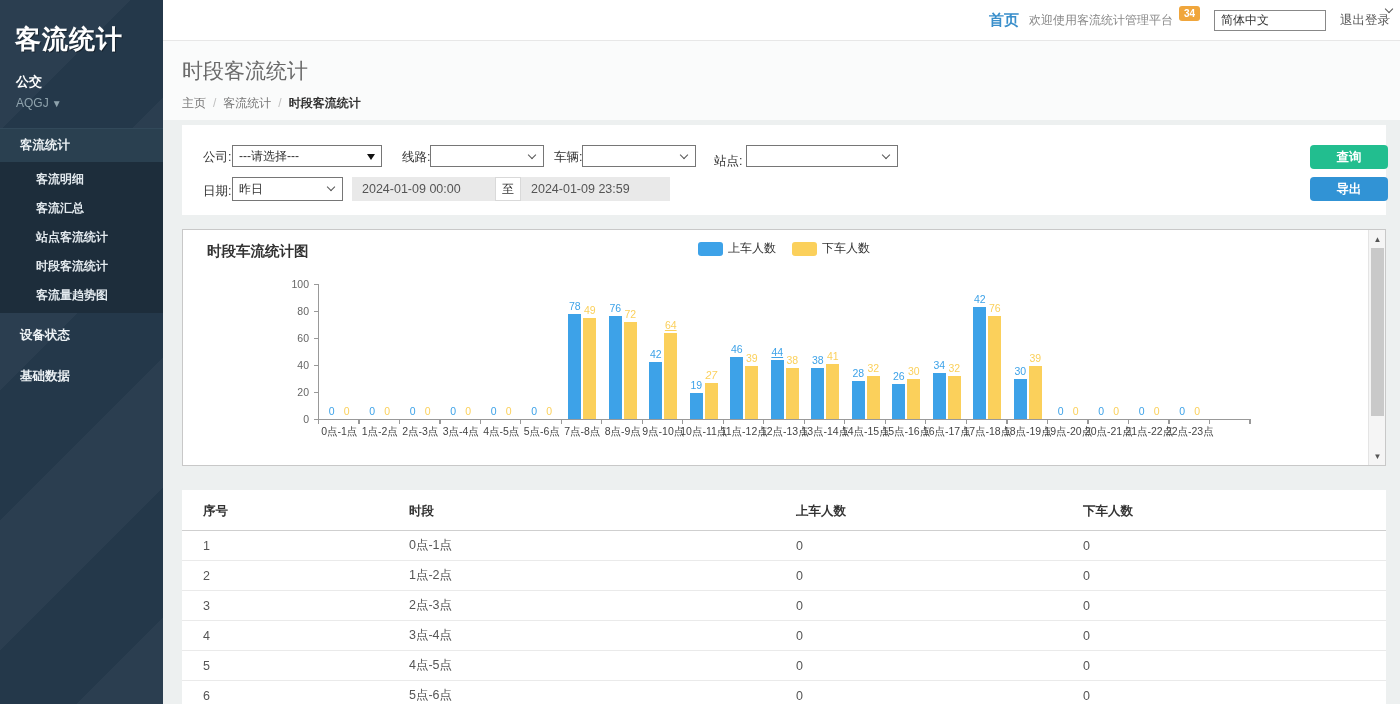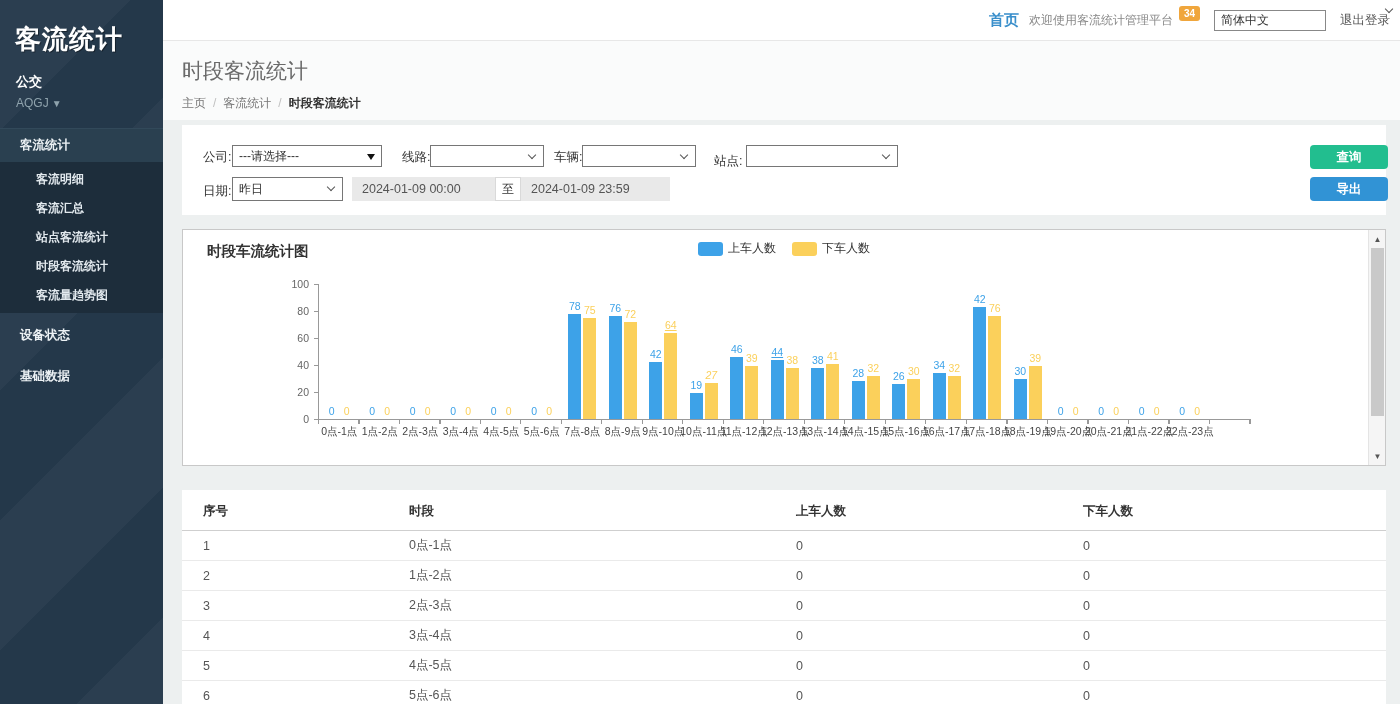--- a/index.html
+++ b/index.html
@@ -258,21 +258,21 @@
             <div class="bar" style="height: 0px; background: rgb(251, 208, 91);"></div>
           </div>
           <div class="cat-label">5点-6点</div>
         </div>
         <div class="bar-group">
           <div class="bar-wrap">
             <div class="bar-val" style="color: rgb(61, 162, 232);">78</div>
             <div class="bar" style="height: 105.3px; background: rgb(61, 162, 232);"></div>
           </div>
           <div class="bar-wrap">
-            <div class="bar-val" style="color: rgb(251, 208, 91);">75</div>
+            <div class="bar-val" style="color: rgb(251, 208, 91);">49</div>
             <div class="bar" style="height: 101.25px; background: rgb(251, 208, 91);"></div>
           </div>
           <div class="cat-label">7点-8点</div>
         </div>
         <div class="bar-group">
           <div class="bar-wrap">
             <div class="bar-val" style="color: rgb(61, 162, 232);">76</div>
             <div class="bar" style="height: 102.6px; background: rgb(61, 162, 232);"></div>
           </div>
           <div class="bar-wrap">

